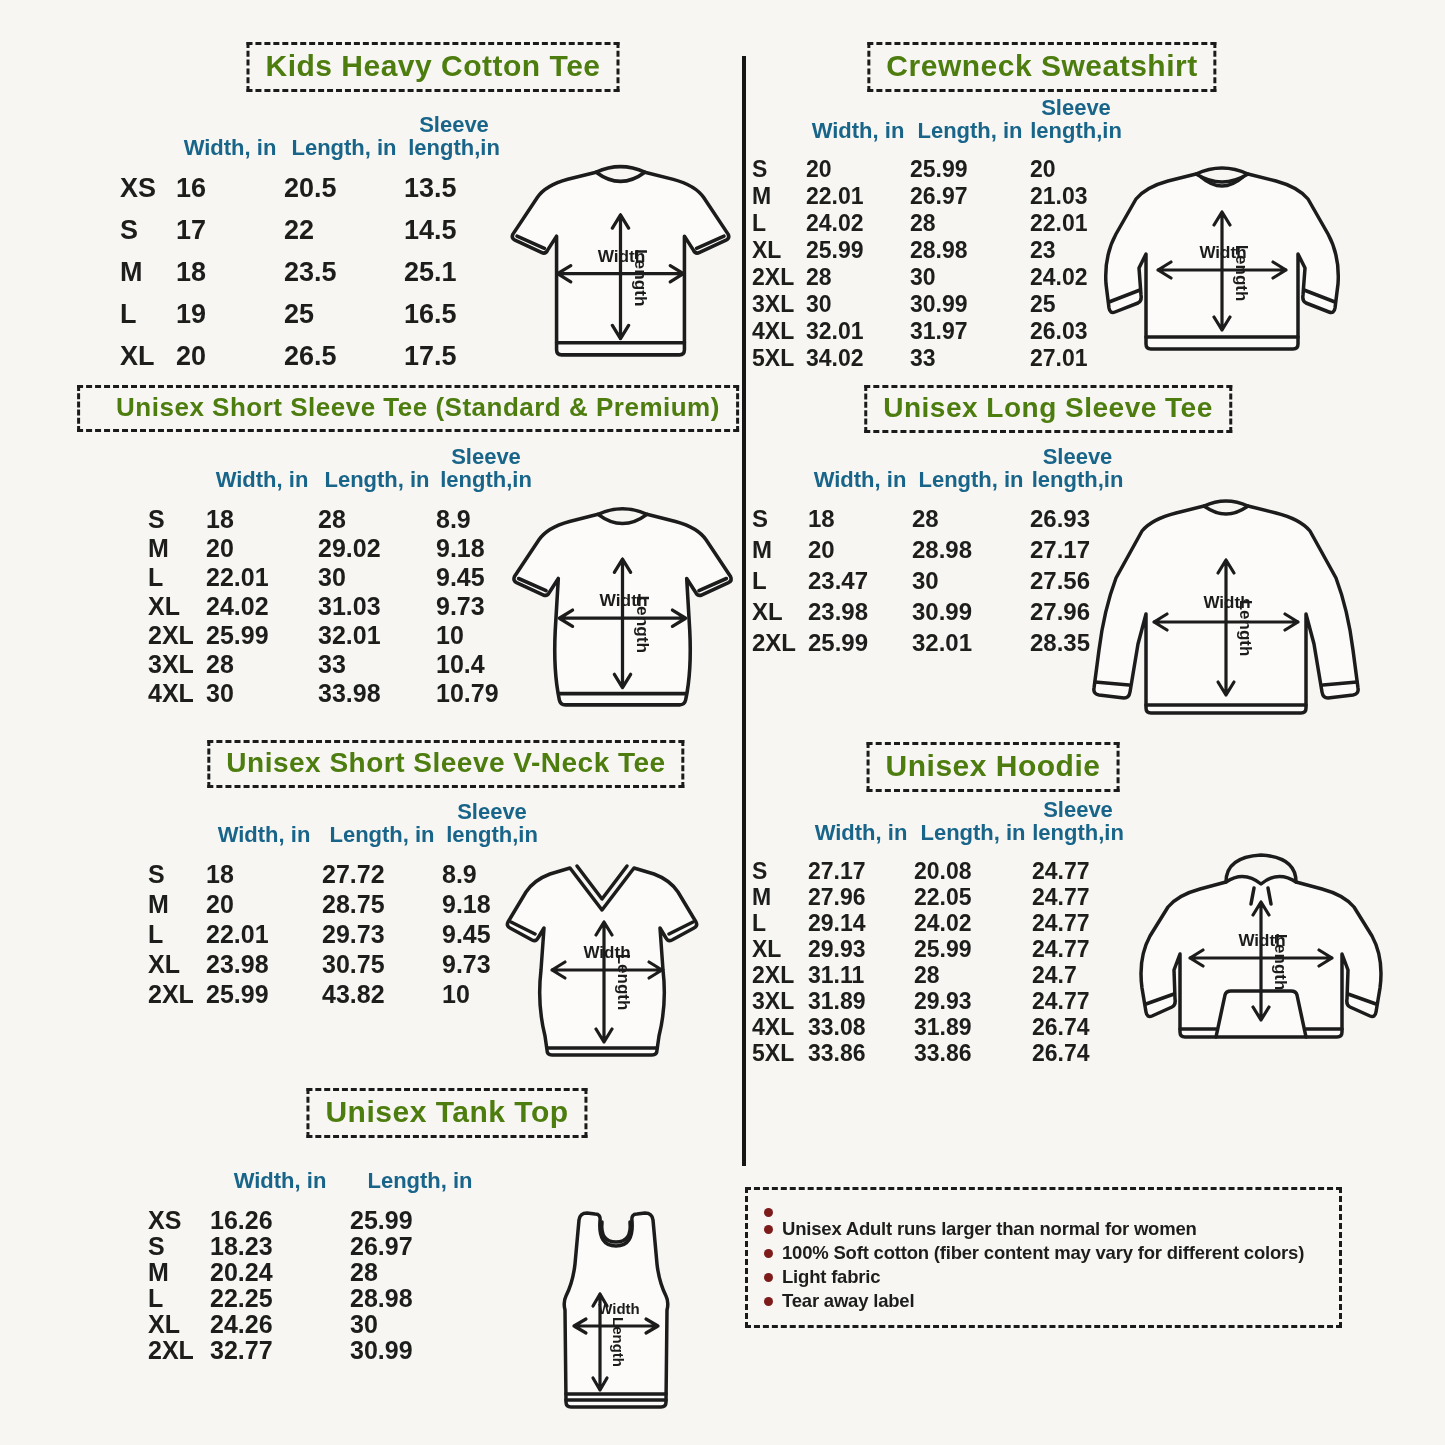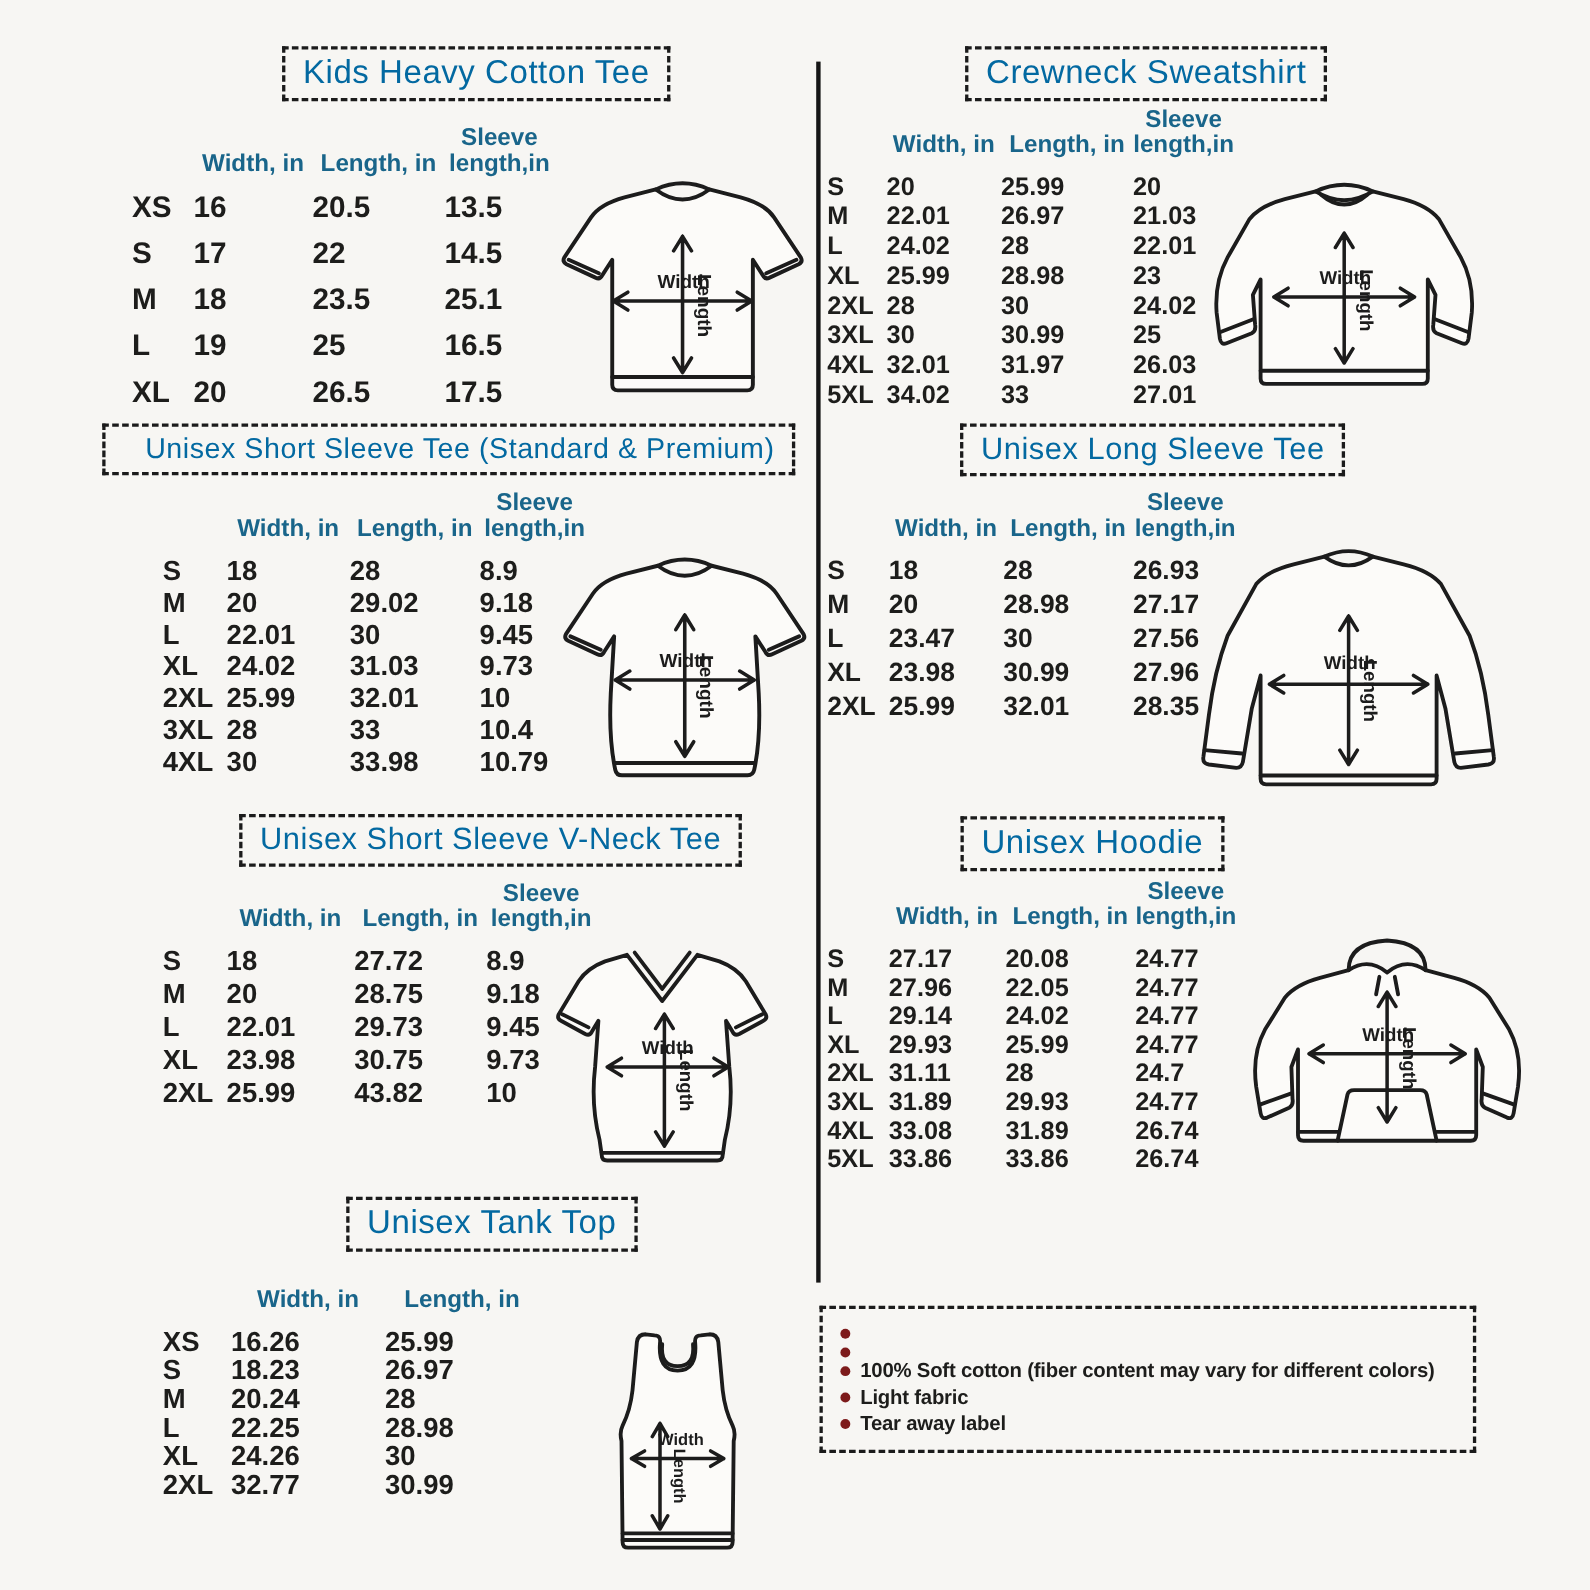--- a/index.html
+++ b/index.html
@@ -8,21 +8,21 @@
     background:#f7f6f3;
     font-family:"Liberation Sans","DejaVu Sans",sans-serif;
     color:#1d1d1b;
   }
   .abs{position:absolute;}
   
   .title-box{
     position:absolute;transform:translateX(-50%);
     border:3px dashed #1b1b1b;
     padding:4px 16px 6px;
-    color:#0369a1;font-weight:normal;white-space:nowrap;
+    color:#4d7c0f;font-weight:bold;white-space:nowrap;
     letter-spacing:0.5px;
   }
   .fs30{font-size:30px;} .fs28{font-size:28px;} .fs26{font-size:26px;padding-left:36px;}
   
   .tbl{position:absolute;display:grid;font-weight:bold;}
   .tbl .th{
     color:#19658a;text-align:center;align-self:end;
     white-space:pre-line;font-size:22px;line-height:1.05;
     padding-bottom:14px;
   }
@@ -353,20 +353,21 @@
   <text x="81" y="108" text-anchor="middle" style="font-size:15px">Width</text>
   <text x="75" y="136" text-anchor="middle" style="font-size:15px" transform="rotate(90 75 136)">Length</text>
 </svg>
 
 <div class="abs notes">
     <div class="note">
       <span class="bullet"></span>
     </div>
     <div class="note">
       <span class="bullet"></span>
+      <span>Unisex Adult runs larger than normal for women</span>
     </div>
     <div class="note">
       <span class="bullet"></span>
       <span>100% Soft cotton (fiber content may vary for different colors)</span>
     </div>
     <div class="note">
       <span class="bullet"></span>
       <span>Light fabric</span>
     </div>
     <div class="note">

